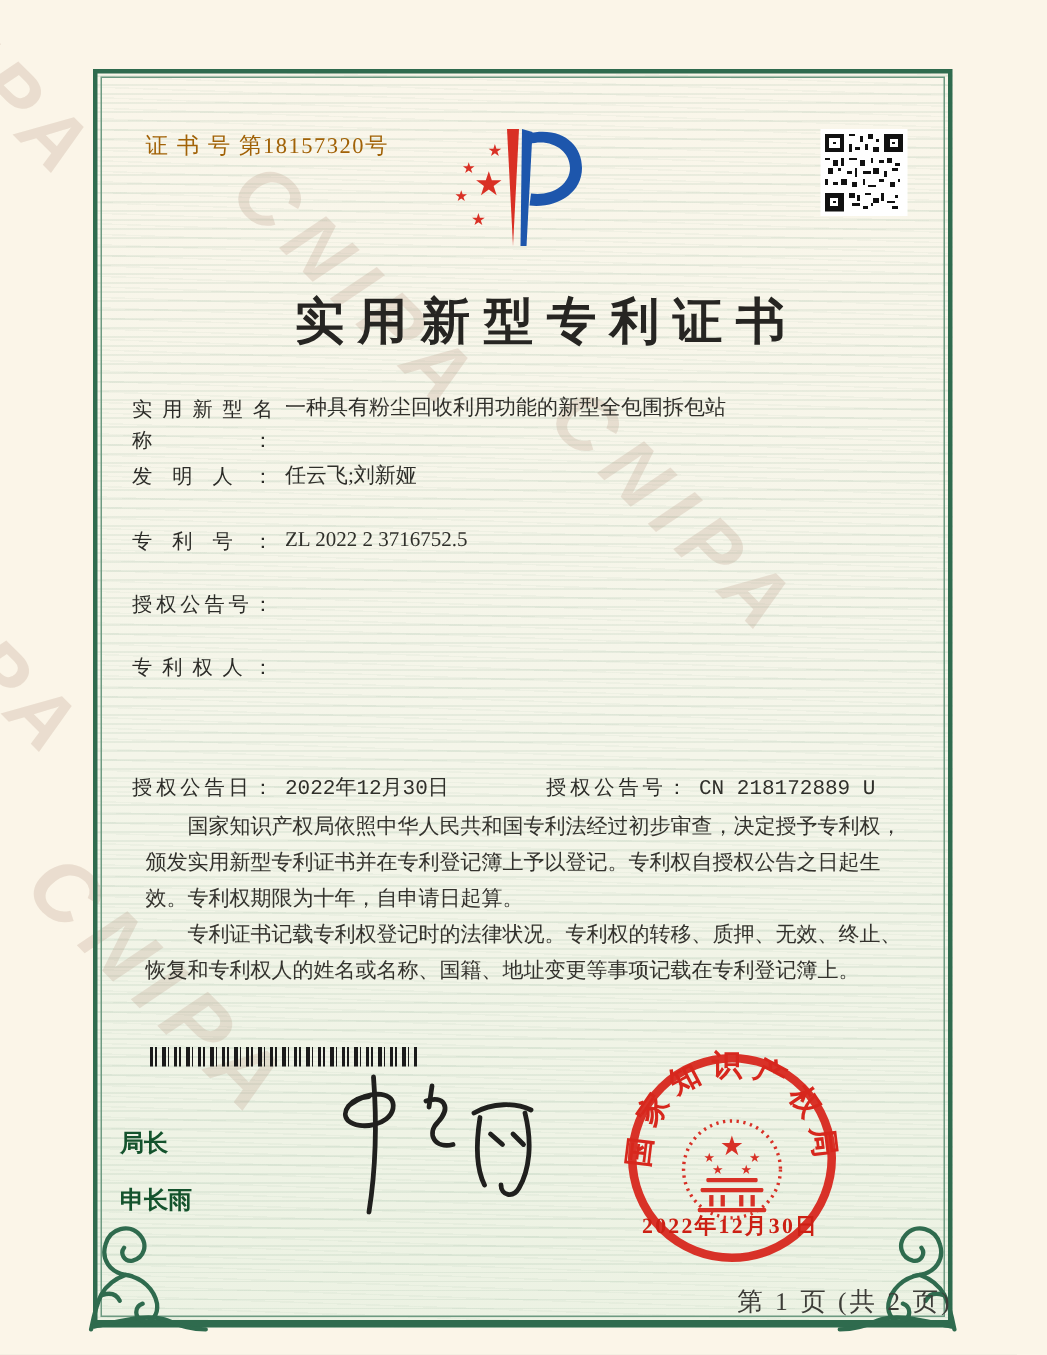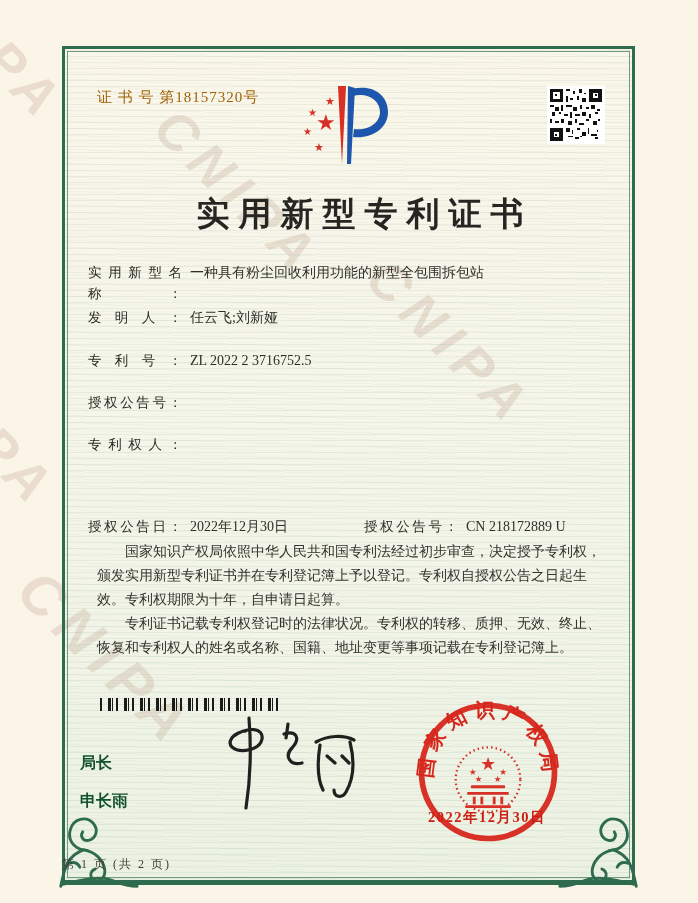--- a/index.html
+++ b/index.html
@@ -52,41 +52,41 @@
     font-size:33px;font-weight:700;letter-spacing:9px;color:#262522;margin:16px;
   }
   .frow{position:absolute;left:26px;width:505px;display:flex;align-items:flex-start;font-size:14px;line-height:21px;}
   .flabel{
     flex:0 0 94px;display:inline-block;width:94px;
     text-align:justify;text-align-last:justify;color:#2b2b27;font-size:13.5px;
   }
   .fval{flex:1;margin-left:8px;color:#2f2f2a;}
   .r1{top:216px;} .r2{top:261px;} .r3{top:304px;} .r4{top:346px;}
   .r5{top:388px;} .r6{top:428px;} .r7{top:470px;}
-  .grant-pair{display:flex;align-items:flex-start;}
+  .grant-pair{display:flex;align-items:flex-start;font-family:Liberation Mono, monospace;}
   .grant-right{position:absolute;left:276px;top:0;display:flex;width:260px;}
   .body-text{position:absolute;left:35px;top:494px;width:504px;font-size:14px;line-height:24px;color:#33322d;}
   .body-text p{margin:0;text-indent:2em;}
   .barcode{
     position:absolute;left:38px;top:652px;width:178px;height:13px;
     background:repeating-linear-gradient(90deg,
       #1b1b1b 0 2px, transparent 2px 3.5px,
       #1b1b1b 3.5px 4.5px, transparent 4.5px 8px,
       #1b1b1b 8px 11px, transparent 11px 12px,
       #1b1b1b 12px 13px, transparent 13px 16px);
   }
   .signer{position:absolute;left:18px;top:698px;font-family:"Liberation Sans","DejaVu Sans",sans-serif;
     font-size:16px;font-weight:600;color:#14532d;line-height:38px;}
   .signature{position:absolute;left:142px;top:666px;width:170px;height:105px;}
   .seal{position:absolute;left:350px;top:650px;width:152px;height:152px;}
   .seal-date{
     position:absolute;left:366px;top:762px;z-index:5;
     color:#cc2014;font-size:14.5px;font-weight:700;letter-spacing:1.5px;
   }
-  .footer{position:absolute;left:0;top:810px;width:100%;text-align:left;font-size:12px;color:#3d3d38;letter-spacing:2px;}
+  .footer{position:absolute;left:0;top:810px;width:100%;text-align:right;font-size:17px;color:#3d3d38;letter-spacing:2px;}
 </style>
 </head>
 <body>
 
 <div class="page">
 
   <div class="guilloche"></div>
 
   <div class="watermark wm1">CNIPA</div>
   <div class="watermark wm2">CNIPA</div>

